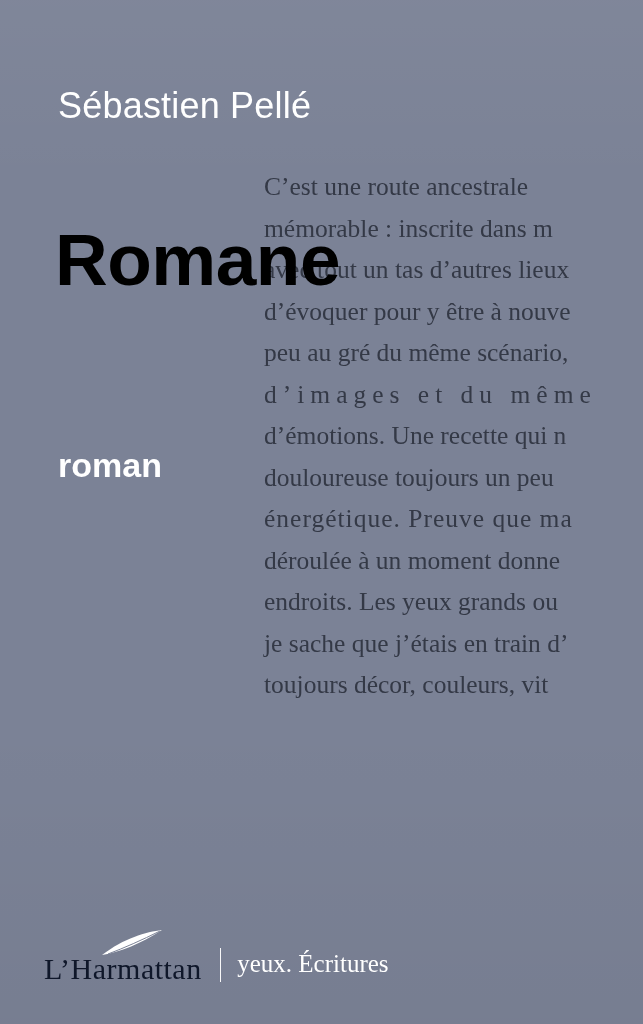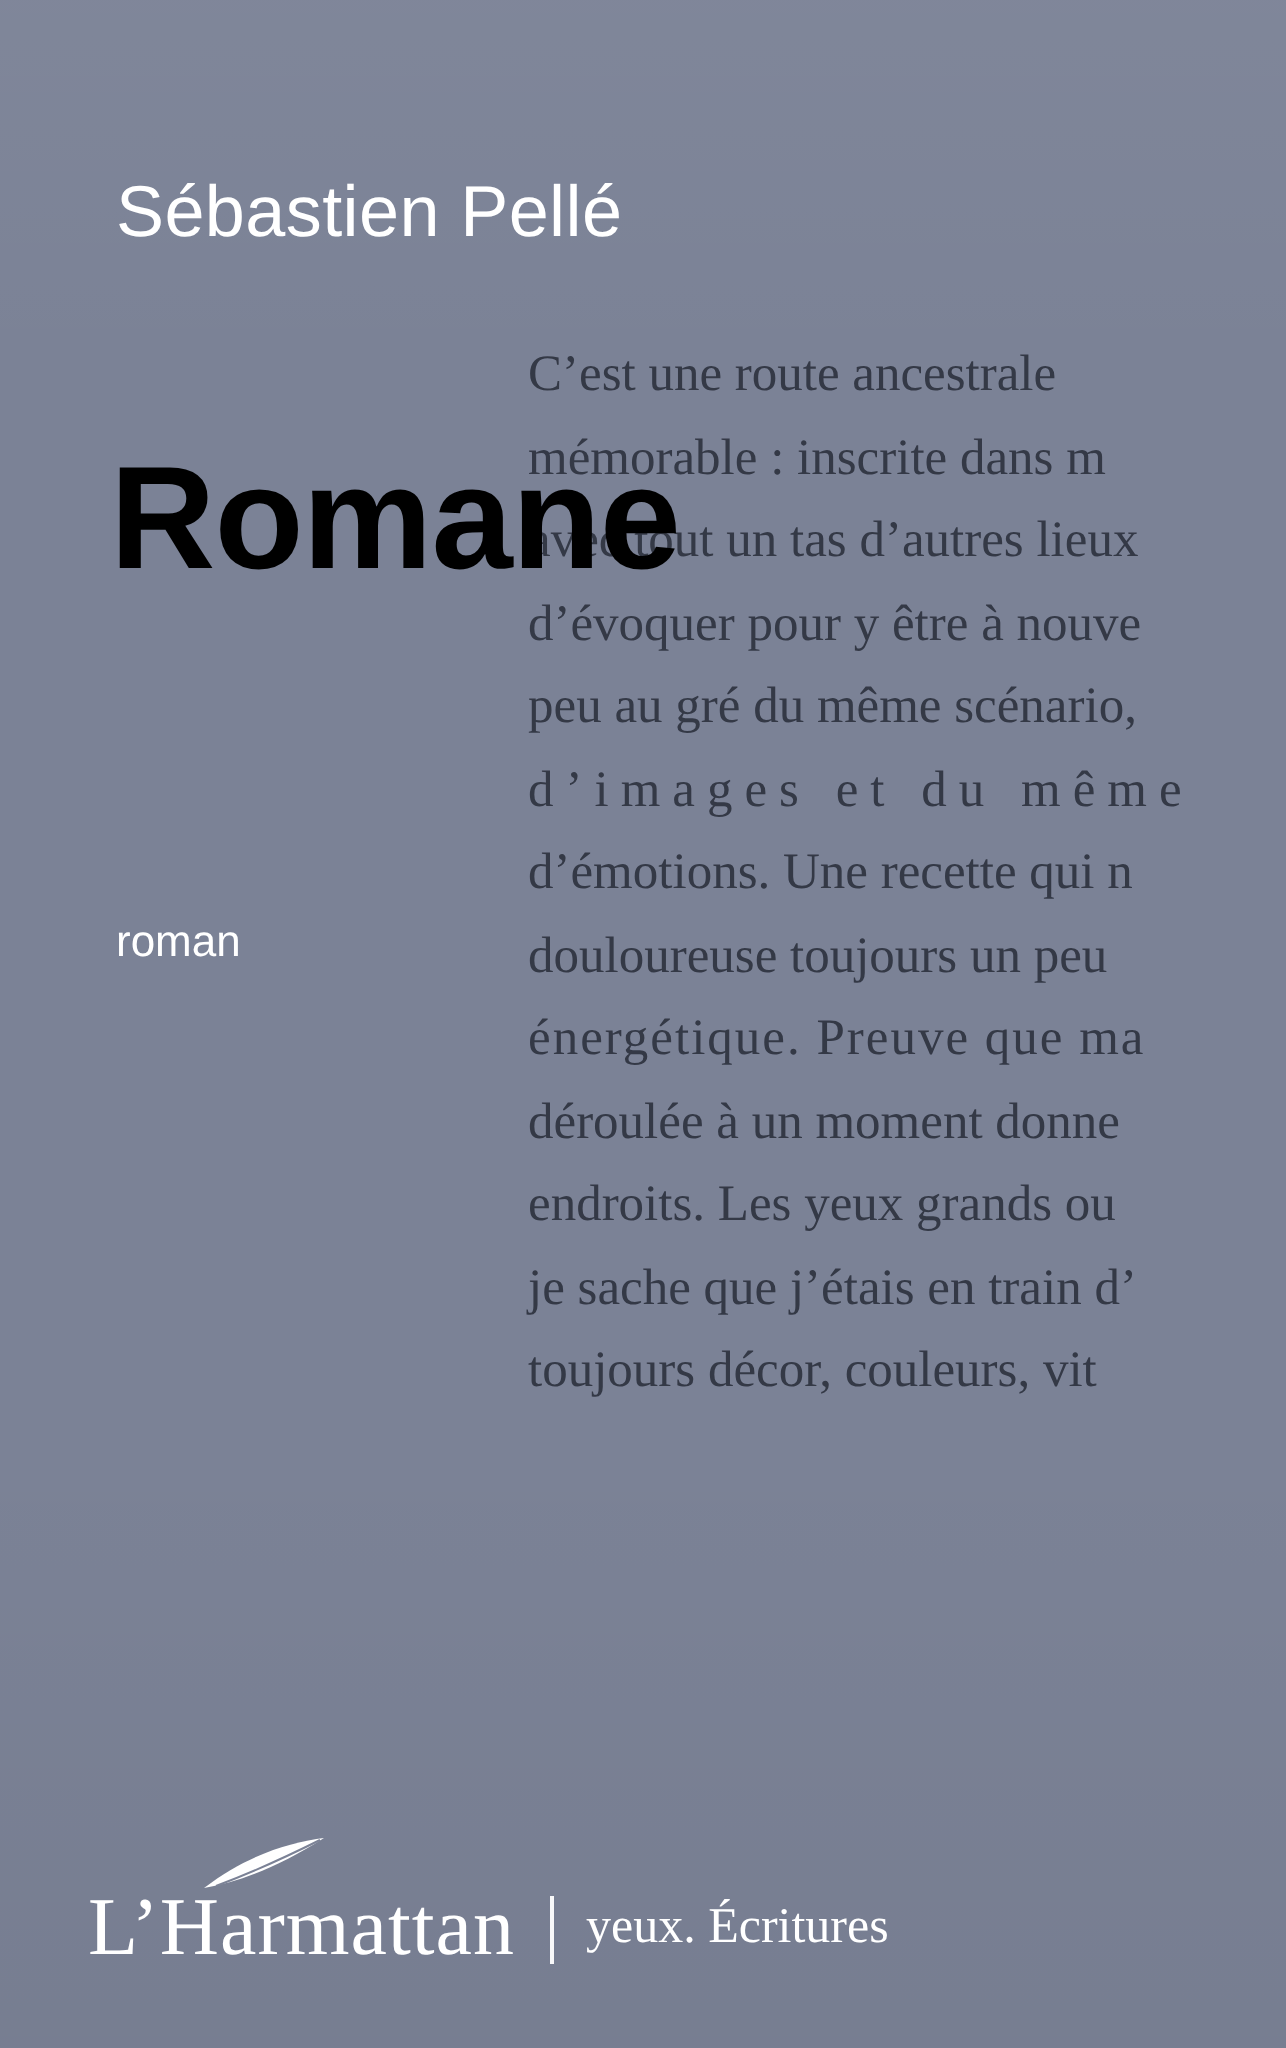--- a/index.html
+++ b/index.html
@@ -49,24 +49,24 @@
     letter-spacing: -0.5px;
   }
   .title .line {
     display: block;
     white-space: nowrap;
   }
 
   .genre {
     position: absolute;
     left: 58px;
-    top: 458px;
+    top: 446px;
     color: #ffffff;
-    font-size: 22px;
-    font-weight: 400;
+    font-size: 34px;
+    font-weight: 700;
   }
 
   
   .bg-text {
     position: absolute;
     left: 264px;
     top: 166px;
     width: 430px;
     color: #2e3340;
     font-family: "Liberation Serif", serif;
@@ -90,23 +90,23 @@
   .publisher {
     position: absolute;
     left: 44px;
     bottom: 38px;
     display: flex;
     align-items: flex-end;
     z-index: 3;
   }
   .pub-logo {
     position: relative;
-    color: #ffffff;
+    color: #0f172a;
     font-family: "Liberation Serif", serif;
-    font-size: 41px;
+    font-size: 30px;
     line-height: 1;
     letter-spacing: 0.5px;
     white-space: nowrap;
     padding-bottom: 2px;
   }
   .pub-logo .feather {
     position: absolute;
     left: 56px;
     top: -26px;
     width: 66px;

